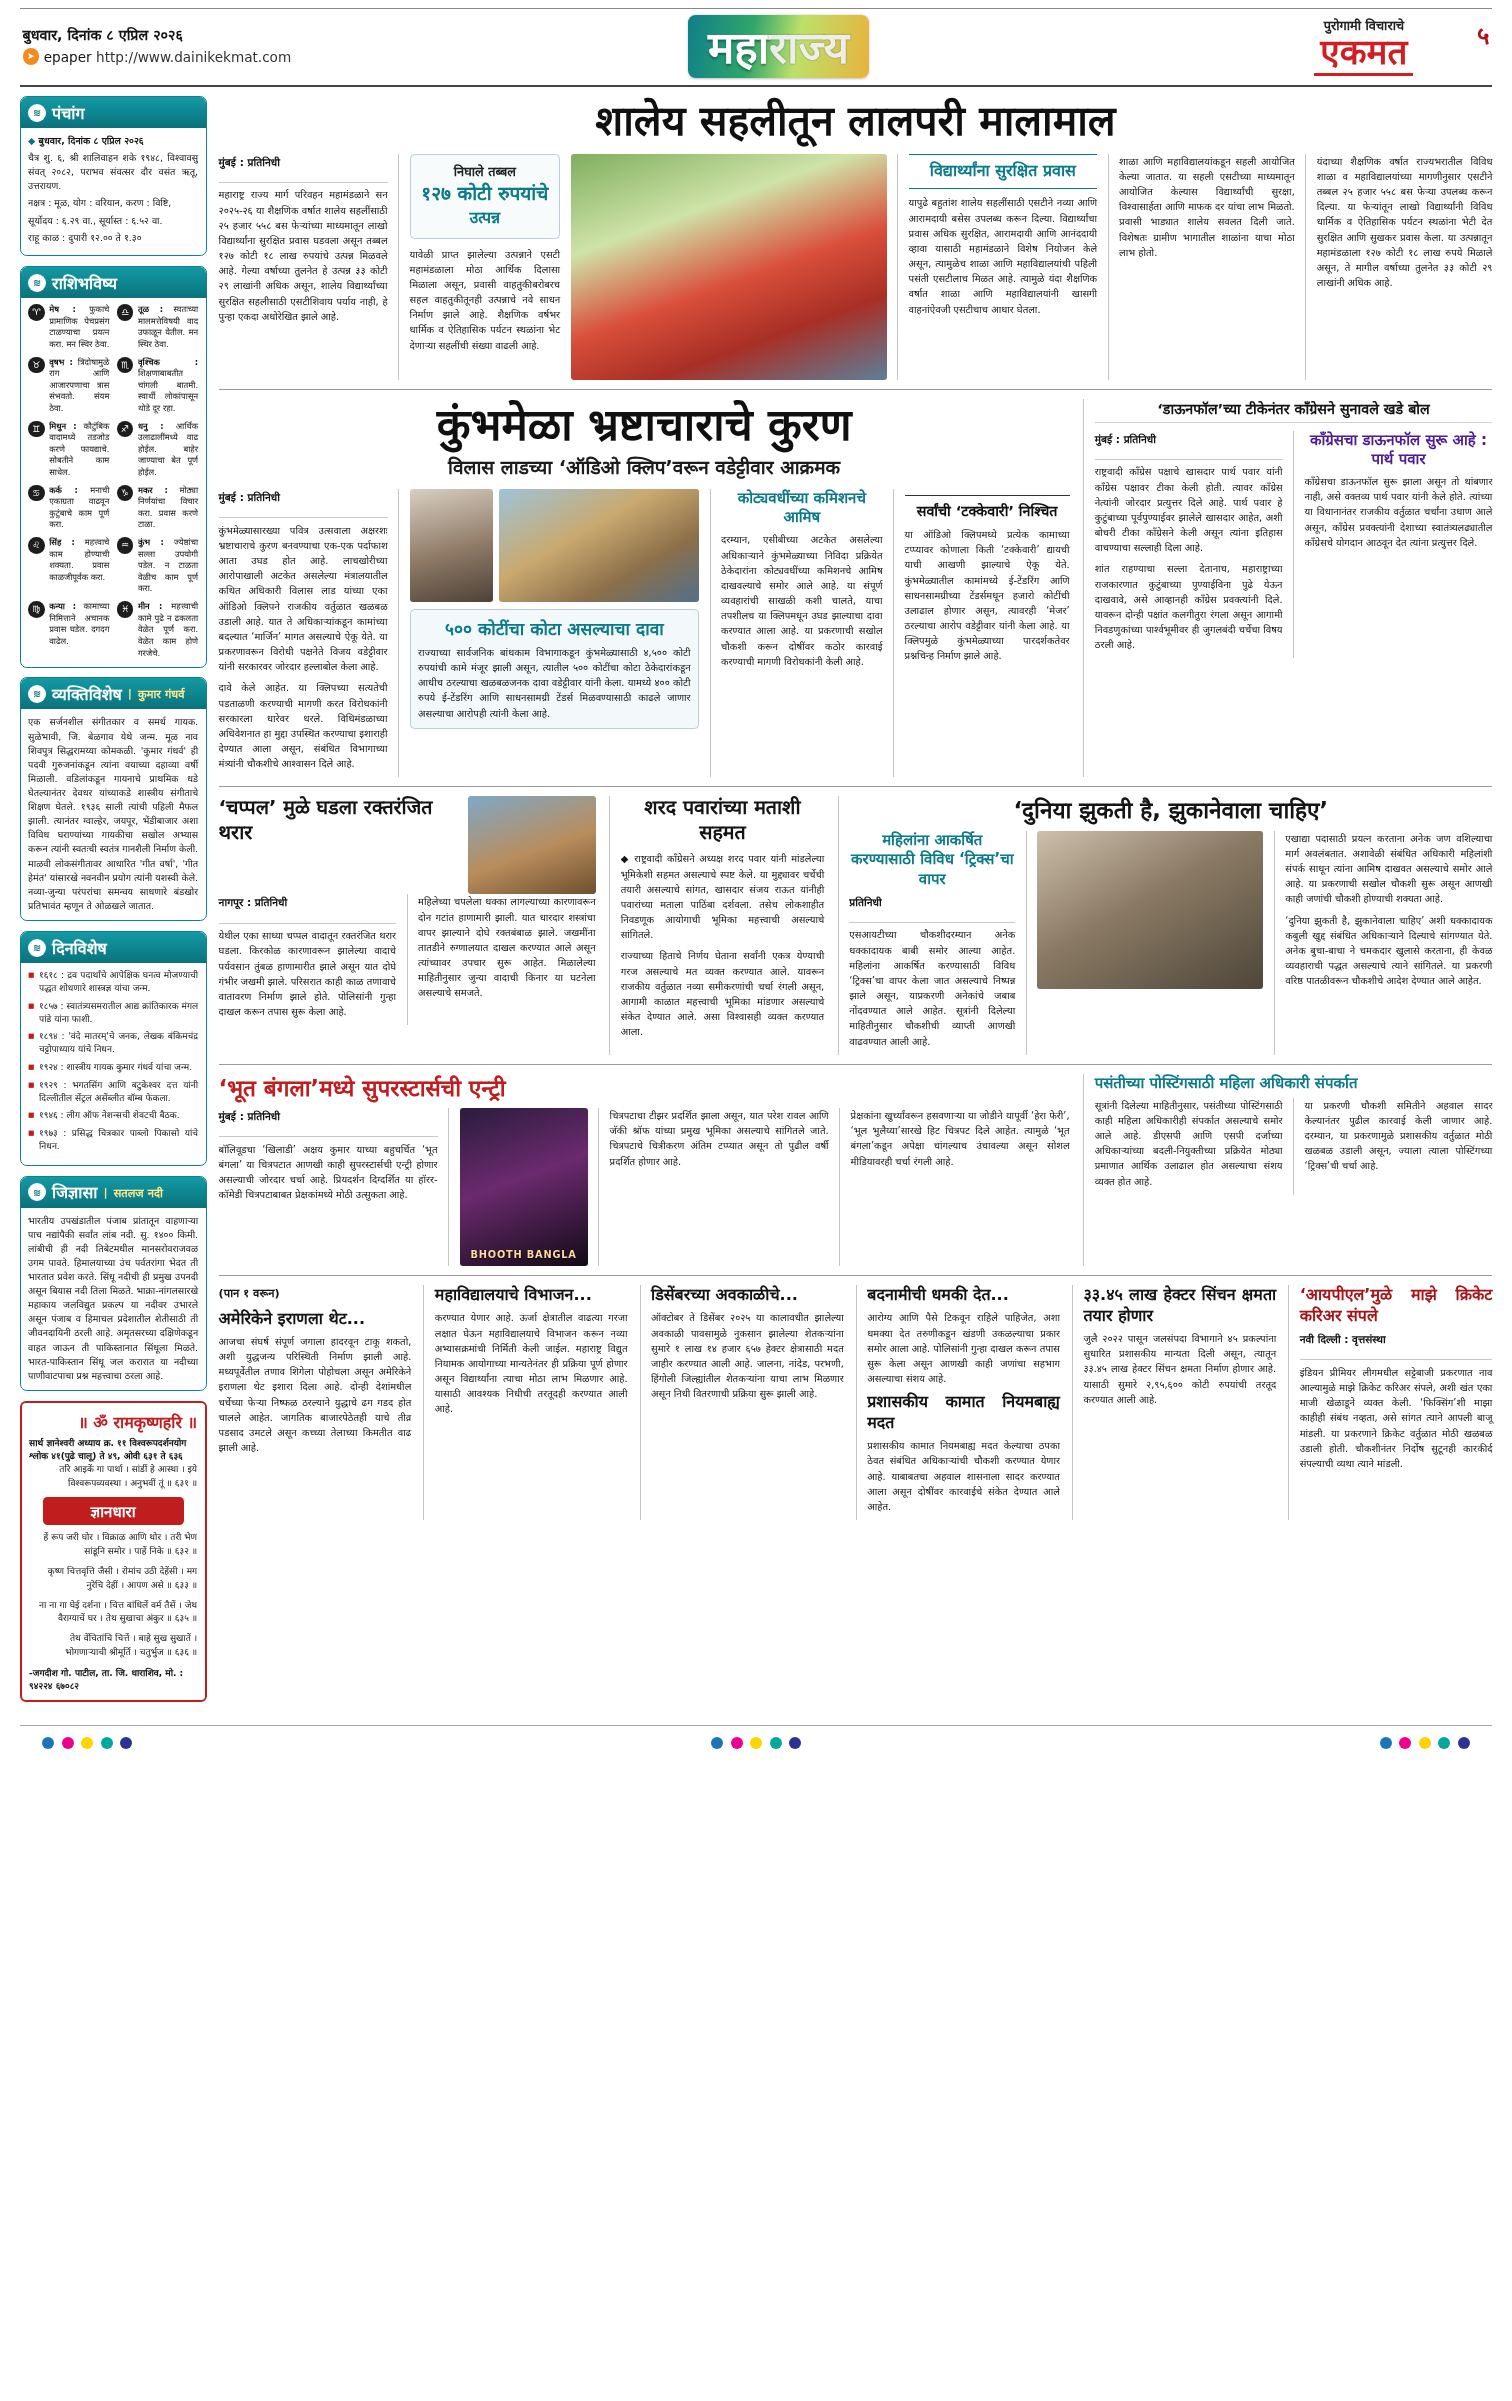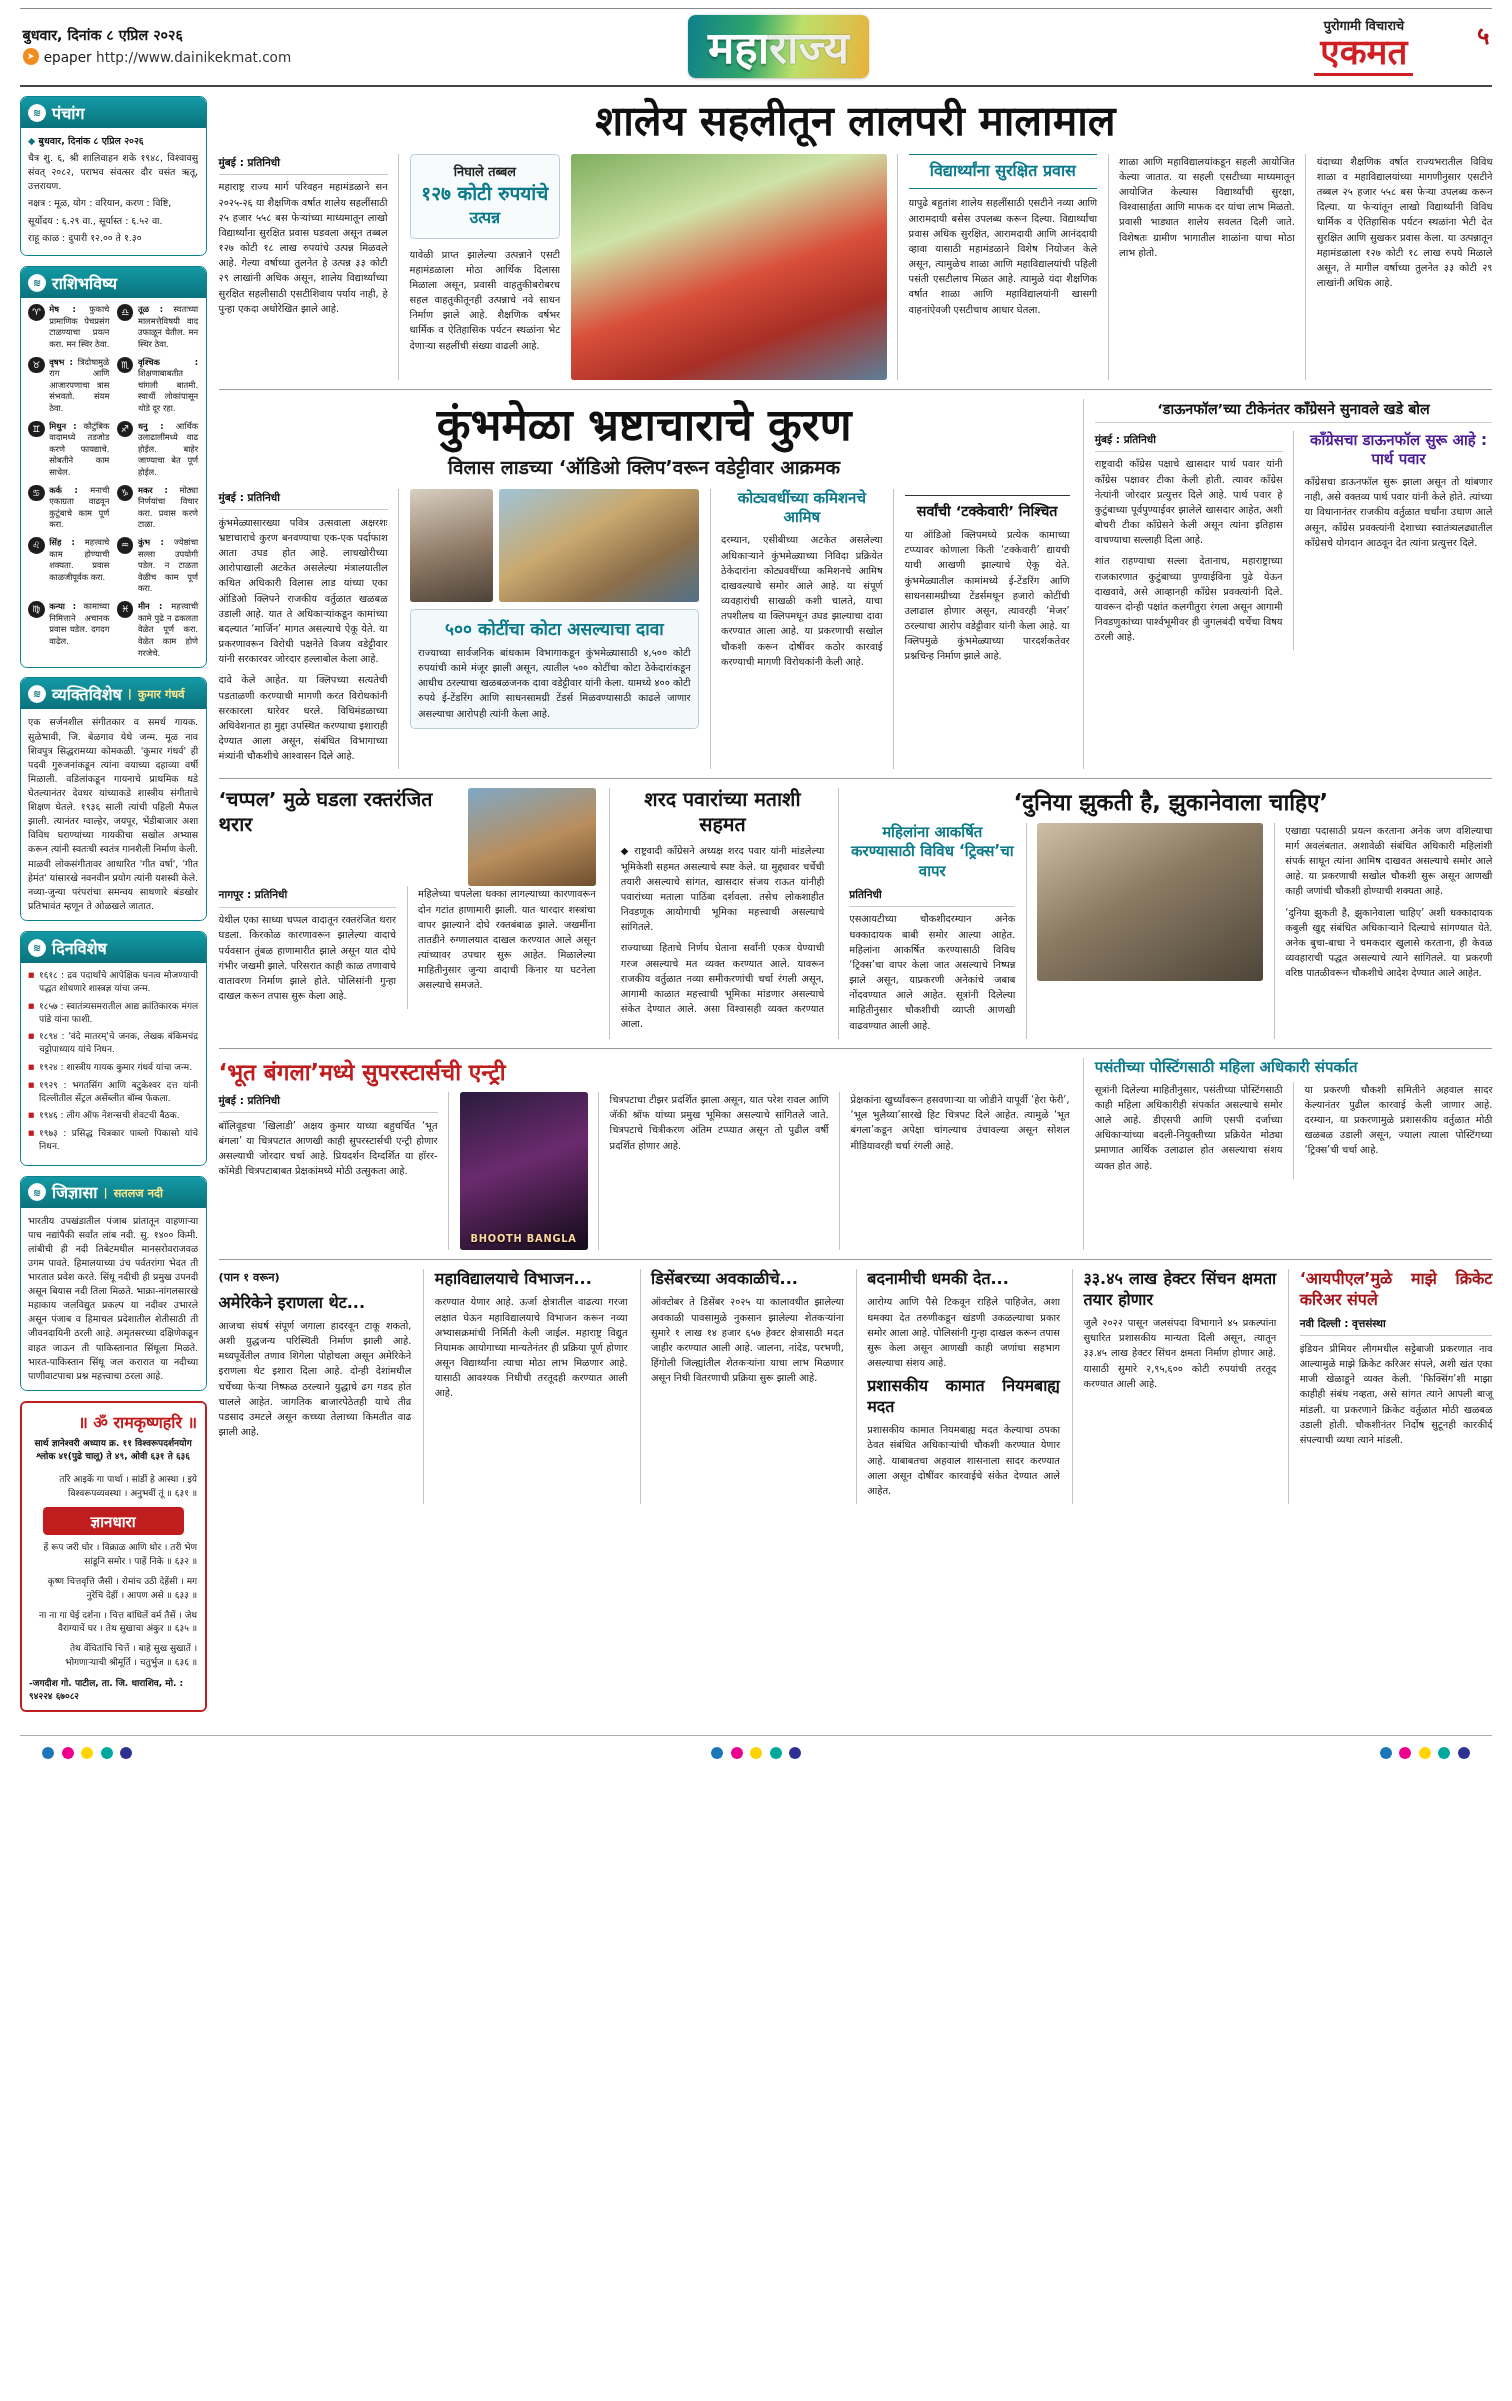--- a/index.html
+++ b/index.html
@@ -40,32 +40,32 @@
   .rashi-grid { display:grid; grid-template-columns:1fr 1fr; gap:6px 7.5px; }
   .rashi-item { display:flex; gap:4.5px; font-size:8.3px; line-height:1.4; }
   .rashi-ic { width:16.6px; height:16.6px; flex:0 0 16.6px; border-radius:50%; background:#1d1d1d; color:#fff; display:flex; align-items:center; justify-content:center; font-size:9px; }
   .rashi-sign { font-weight:bold; }
 
   .din-item { display:flex; gap:4.5px; margin-bottom:4.5px; font-size:9px; line-height:1.45; }
   .din-item::before { content:"■"; color:#c01d1f; font-size:6.8px; line-height:1.9; }
 
   .om-sec { border:2.3px double #c01d1f; border-radius:6px; padding:7.5px; margin-bottom:9.8px; }
   .om-title { text-align:right; color:#c01d1f; font-weight:900; font-size:16px; margin-bottom:4.5px; }
-  .om-sub { font-size:9px; font-weight:bold; text-align:center; margin-bottom:10px; line-height:1.45; }
+  .om-sub { font-size:9px; font-weight:bold; margin-bottom:0; line-height:1.45; }
   .om-verse { font-size:9px; line-height:1.55; text-align:right; margin-bottom:6px; }
   .om-badge { background:#c01d1f; color:#fff; font-weight:900; font-size:15px; text-align:center; border-radius:4.5px; padding:3.8px 6px; margin:6px 13.6px; }
   .om-sign { font-size:9px; font-weight:bold; text-align:left; margin-top:6px; }
 
   
   .row { border-top:0.8px solid #9a9a9a; margin-top:9px; padding-top:9px; }
   .row:first-child { border-top:none; margin-top:0; padding-top:0; }
   .hl-xl { font-size:41px; font-weight:900; text-align:center; line-height:1.15; margin:1.5px 0 9px; color:#101010; }
   .hl-xxl { font-size:44px; font-weight:900; text-align:center; line-height:1.12; margin:1.5px 0 4.5px; color:#101010; }
   .deck { font-size:19px; font-weight:bold; text-align:center; color:#1c1c1c; margin:3px 0 9px; }
-  .byline { font-weight:bold; font-size:10.5px; margin-bottom:4.5px; border-bottom:0.8px solid #c9c9c9; padding-bottom:4px; }
+  .byline { font-weight:bold; font-size:10.5px; margin-bottom:4.5px; border-bottom:0.8px solid #c9c9c9; padding-bottom:12px; }
   .tcol { font-size:9.8px; line-height:1.55; text-align:justify; }
   .cols { display:flex; gap:10.5px; }
   .cols > * + * { border-left:0.8px solid #c4c4c4; padding-left:10.5px; }
   p.body-p { margin:0 0 6px; }
 
   .ph { border-radius:3px; position:relative; overflow:hidden; }
   .ph-bus { background:linear-gradient(160deg,#7fae5e 0%,#cfe3a8 30%,#d94f3a 55%,#a92f26 75%,#5d7f98 100%); }
   .ph-kumbh { background:linear-gradient(150deg,#9fc3d8 0%,#c9a96f 40%,#8d6f4a 70%,#51708a 100%); }
   .ph-portrait { background:linear-gradient(165deg,#d8cfc2 0%,#8f7a66 55%,#4d4238 100%); }
   .ph-logs { background:linear-gradient(160deg,#7fa8c6 0%,#b98d5c 55%,#6e4f2f 100%); }

